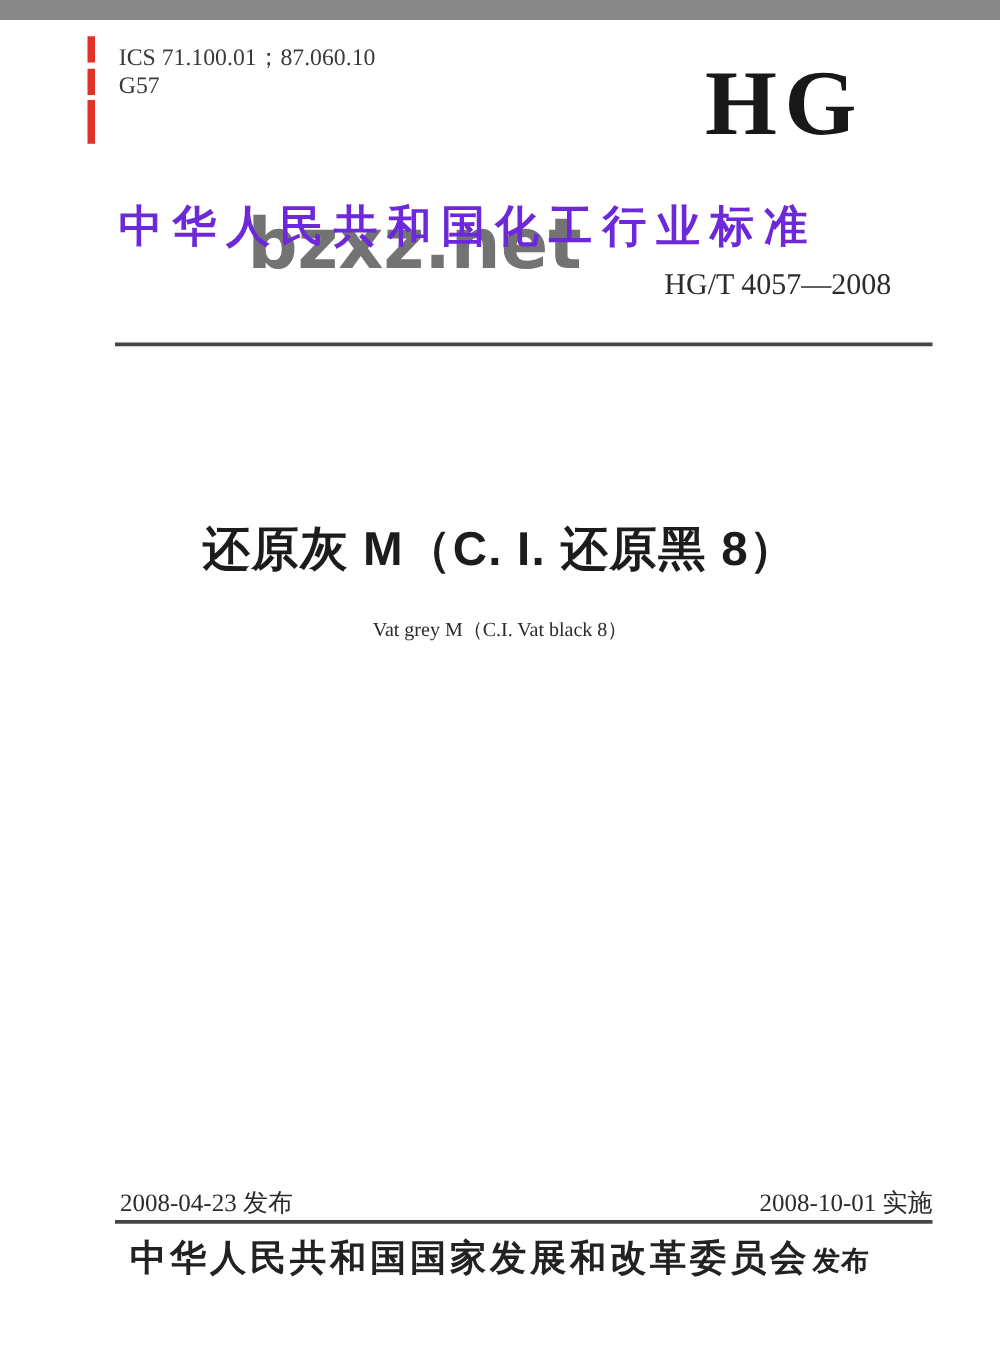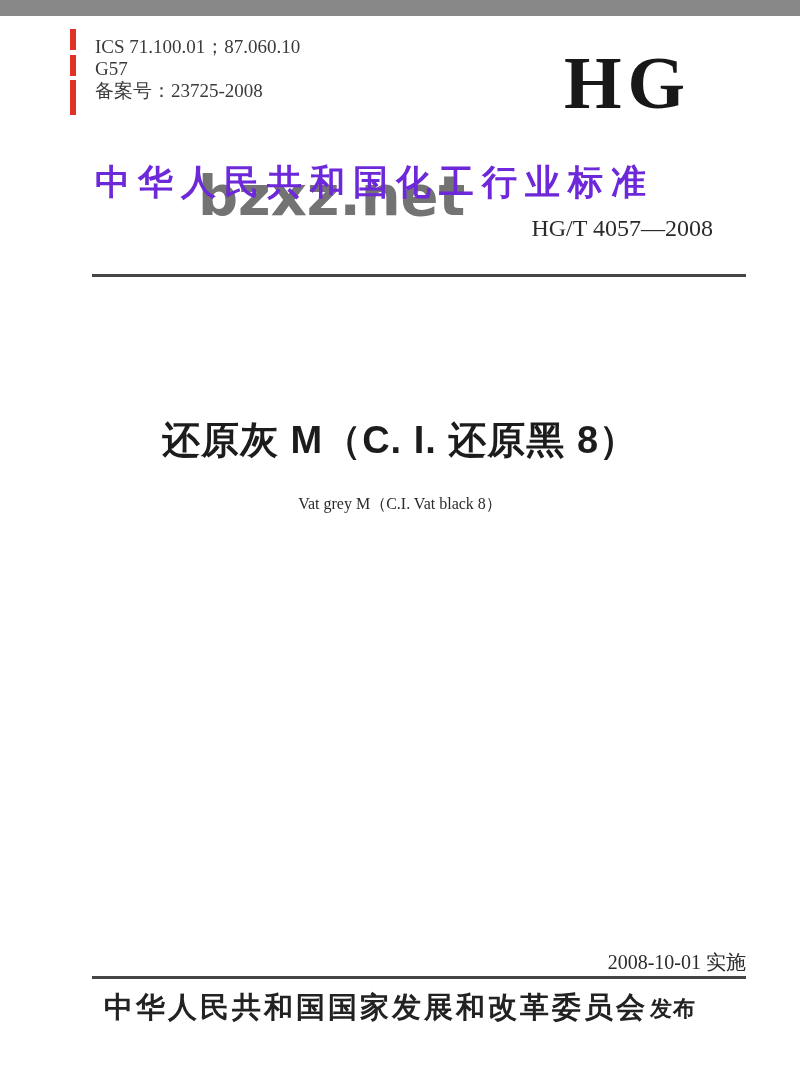--- a/index.html
+++ b/index.html
@@ -84,36 +84,36 @@
 
 <div class="page">
 
   <div class="red-mark m1"></div>
   <div class="red-mark m2"></div>
   <div class="red-mark m3"></div>
 
   <div class="codes serif">
     <div>ICS 71.100.01；87.060.10</div>
     <div>G57</div>
-    <div>备案号：23725-2008</div>
   </div>
 
   <div class="logo">HG</div>
 
   <div class="watermark">bzxz.net</div>
 
   <div class="category hei">中华人民共和国化工行业标准</div>
 
   <div class="std-number serif">HG/T 4057—2008</div>
 
   <div class="rule top-rule"></div>
 
   <div class="title-cn hei">还原灰 M（C. I. 还原黑 8）</div>
   <div class="title-en serif">Vat grey M（C.I. Vat black 8）</div>
 
+  <div class="date issued serif">2008-04-23 发布</div>
   <div class="date implemented serif">2008-10-01 实施</div>
 
   <div class="rule bottom-rule"></div>
 
   <div class="publisher">
     <span class="name hei">中华人民共和国国家发展和改革委员会</span>
     <span class="action hei">发布</span>
   </div>
 
 </div>

